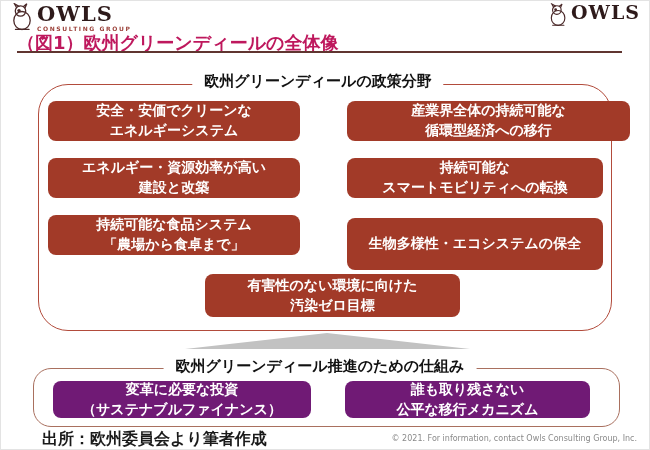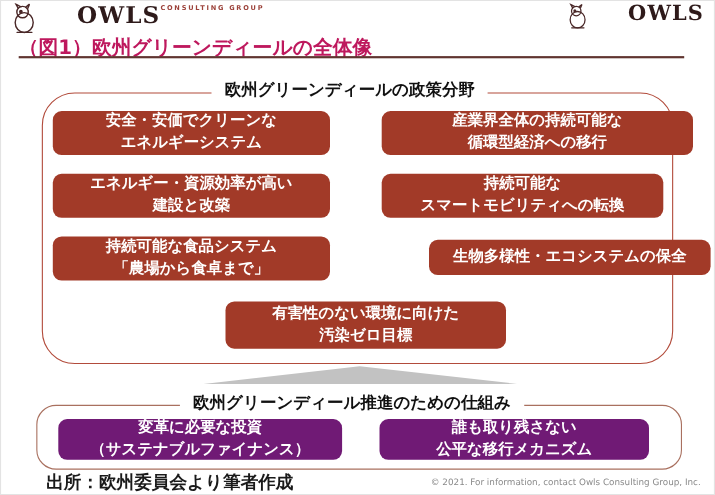--- a/index.html
+++ b/index.html
@@ -6,21 +6,21 @@
   .canvas{
     position:relative;width:650px;height:450px;background:#fff;overflow:hidden;
     font-family:"DejaVu Sans","Liberation Sans",sans-serif;
     box-shadow:inset 0 0 0 1px #e3e3e3;
   }
   
   .logo{position:absolute;display:flex;align-items:flex-start;}
   .logo-left{left:11px;top:3px;}
   .logo-right{right:10px;top:3px;}
   .logo .owl{flex:0 0 auto;margin-right:3px;}
-  .logo .txt{display:flex;line-height:1;margin-left:33px;}
+  .logo .txt{display:flex;flex-direction:column;line-height:1;}
   .wordmark{font-family:"DejaVu Serif","Liberation Serif",serif;font-weight:bold;
     color:#2e1a1a;font-size:21px;letter-spacing:1px;line-height:1;}
   .logo-right .wordmark{font-size:19px;}
   .logo-sub{font-size:6px;font-weight:bold;color:#9c423a;letter-spacing:1.6px;margin-top:2px;}
   
   .page-title{position:absolute;left:17px;top:31px;font-size:18px;font-weight:bold;color:#be185d;}
   .title-underline{position:absolute;left:17px;top:51px;width:605px;height:2px;background:#603530;}
   
   .section{position:absolute;border-radius:30px;background:#fff;}
   .policy-section{left:38px;top:84px;width:572px;height:245px;border:1.5px solid #b24b3b;}
@@ -33,21 +33,21 @@
   .box{position:absolute;border-radius:8px;color:#fff;font-weight:bold;font-size:14px;
     line-height:1.4;display:flex;justify-content:center;align-items:center;text-align:center;
     white-space:pre-line;}
   .box-dark{background:#a23a28;}
   .box-light{background:#701a75;}
   .pb0{left:48px;top:101px;width:252px;height:40px;}
   .pb1{left:347px;top:101px;width:283px;height:40px;}
   .pb2{left:48px;top:158px;width:252px;height:40px;}
   .pb3{left:347px;top:158px;width:256px;height:40px;}
   .pb4{left:48px;top:215px;width:252px;height:40px;}
-  .pb5{left:347px;top:218px;width:256px;height:32px;margin-left:43px;}
+  .pb5{left:347px;top:218px;width:256px;height:52px;}
   .pb6{left:205px;top:274px;width:255px;height:43px;}
   .mb0{left:53px;top:381px;width:258px;height:37px;}
   .mb1{left:345px;top:381px;width:245px;height:37px;}
   
   .support-arrow{position:absolute;left:185px;top:333px;width:0;height:0;
     border-left:142px solid transparent;border-right:143px solid transparent;
     border-bottom:16px solid #c2c2c2;}
   
   .source{position:absolute;left:42px;top:429px;font-size:16px;font-weight:bold;color:#1a1a1a;}
   .copyright{position:absolute;right:13px;top:434px;font-size:8px;color:#8a8a8a;}

